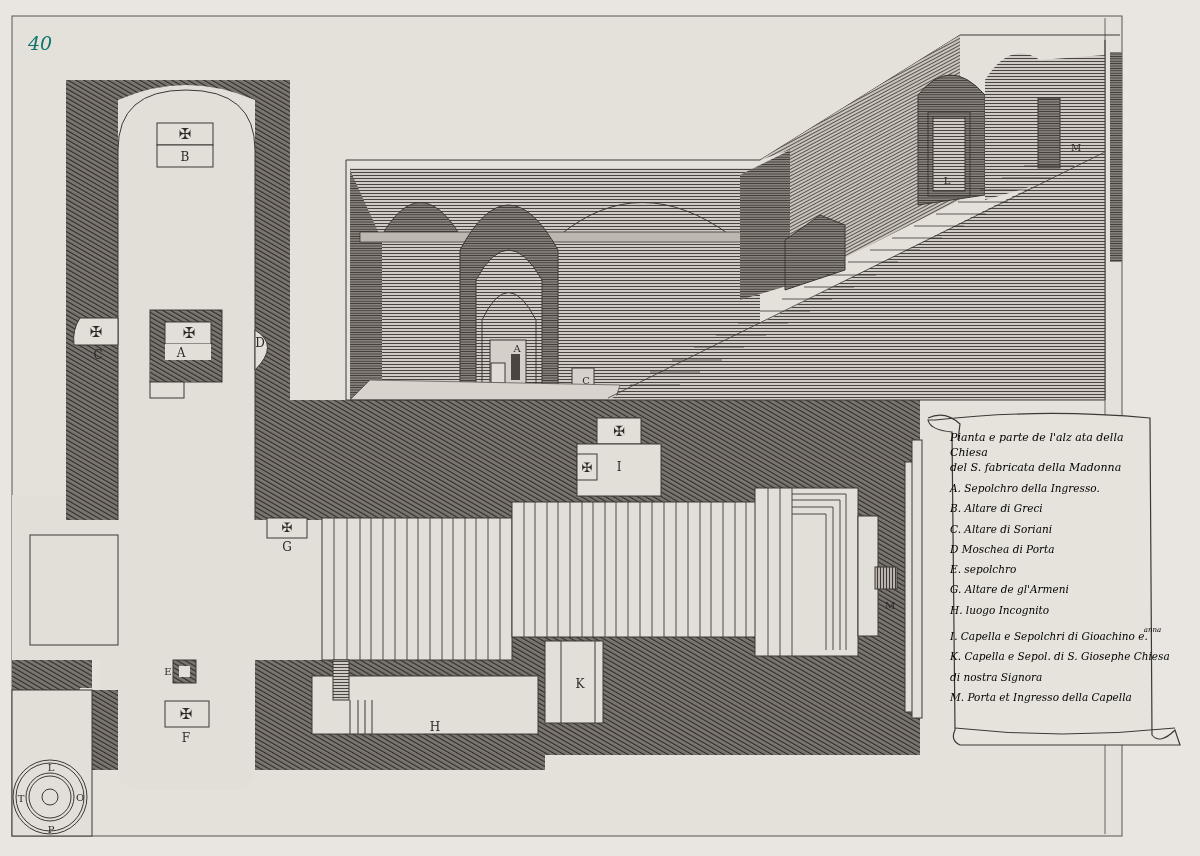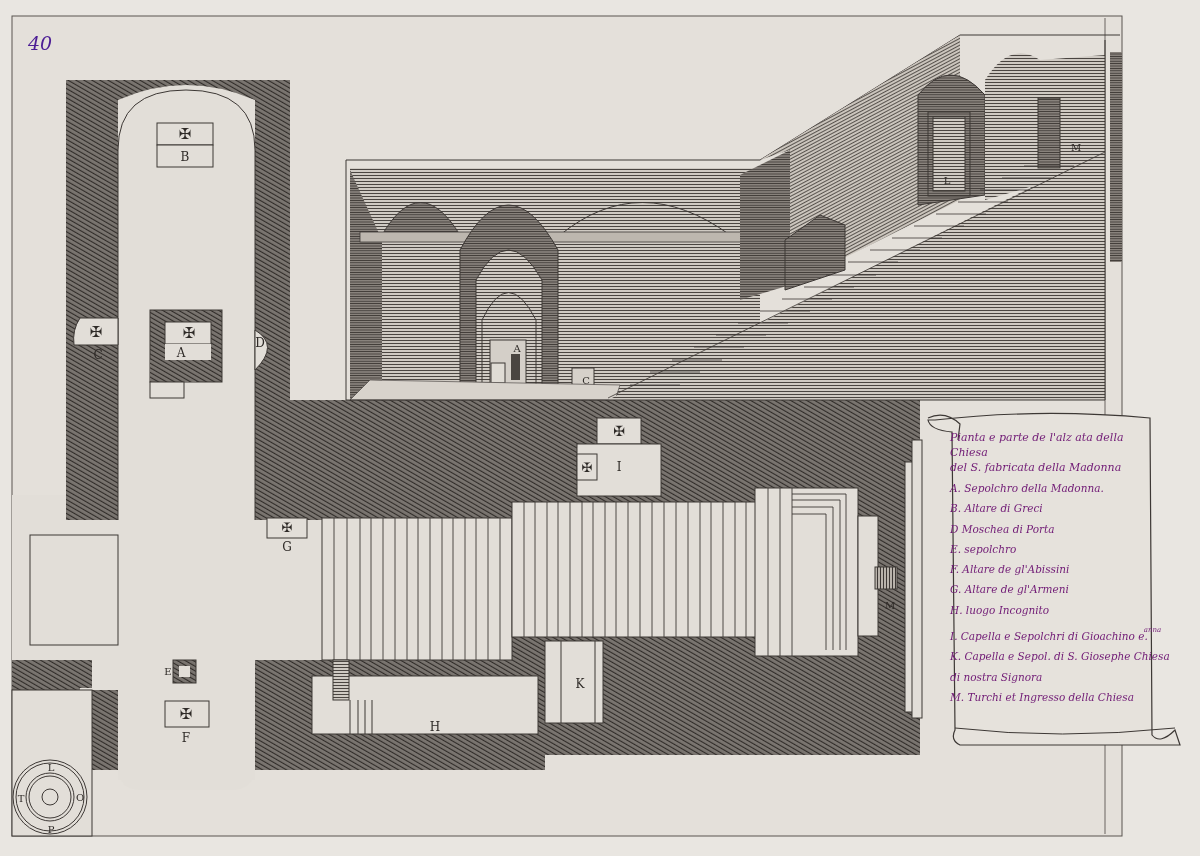--- a/index.html
+++ b/index.html
@@ -1,21 +1,21 @@
 <!DOCTYPE html>
 <html><head>
 <meta charset="utf-8">
 <style>
   html,body{margin:0;padding:0;}
   body{width:1200px;height:856px;background:#e9e6e1;overflow:hidden;position:relative;font-family:"DejaVu Serif",serif;}
   #stage{position:absolute;left:0;top:0;width:1200px;height:856px;}
-  .page-num{position:absolute;left:28px;top:32px;font-size:19px;font-style:italic;color:#4c1d95;}
+  .page-num{position:absolute;left:28px;top:32px;font-size:19px;font-style:italic;color:#0f766e;}
   .lbl{position:absolute;font-size:12px;color:#2e2a27;font-family:"DejaVu Serif",serif;transform:translate(-50%,-50%);}
   .lbl.small{font-size:10px;}
-  .legend{position:absolute;left:950px;top:430px;width:210px;color:#701a75;font-style:italic;font-family:"DejaVu Serif",serif;}
+  .legend{position:absolute;left:950px;top:430px;width:210px;color:#000000;font-style:italic;font-family:"DejaVu Serif",serif;}
   .legend .title{font-size:11px;line-height:15px;margin-bottom:3px;}
   .legend .item{font-size:10.5px;line-height:20.3px;white-space:nowrap;}
   .legend .item .sup{font-size:7px;vertical-align:8px;margin-left:-4px;}
   .compass-lbl{position:absolute;font-size:10px;color:#2e2a27;transform:translate(-50%,-50%);}
 </style>
 </head>
 <body>
 
 <div id="stage">
 <svg width="1200" height="856" viewBox="0 0 1200 856" xmlns="http://www.w3.org/2000/svg">
@@ -262,25 +262,25 @@
 <span class="compass-lbl" style="left:21px;top:798px">T</span>
 <span class="compass-lbl" style="left:80px;top:797px">O</span>
 <span class="compass-lbl" style="left:51px;top:829px">P</span>
 
 
 <div class="legend">
   <div class="title">
     <div>Pianta e parte de l'alz ata della Chiesa</div>
     <div>del S. fabricata della Madonna</div>
   </div>
-  <div class="item">A. Sepolchro della Madonna.</div>
+  <div class="item">A. Sepolchro della Ingresso.</div>
   <div class="item">B. Altare di Greci</div>
+  <div class="item">C. Altare di Soriani</div>
   <div class="item">D Moschea di Porta</div>
   <div class="item">E. sepolchro</div>
-  <div class="item">F. Altare de gl'Abissini</div>
   <div class="item">G. Altare de gl'Armeni</div>
   <div class="item">H. luogo Incognito</div>
   <div class="item"><span>I. Capella e Sepolchri di Gioachino e.</span><span class="sup">anna</span></div>
   <div class="item">K. Capella e Sepol. di S. Giosephe Chiesa</div>
   <div class="item">di nostra Signora</div>
-  <div class="item">M. Turchi et Ingresso della Chiesa</div>
+  <div class="item">M. Porta et Ingresso della Capella</div>
 </div>
 </div>
 
 </body></html>

